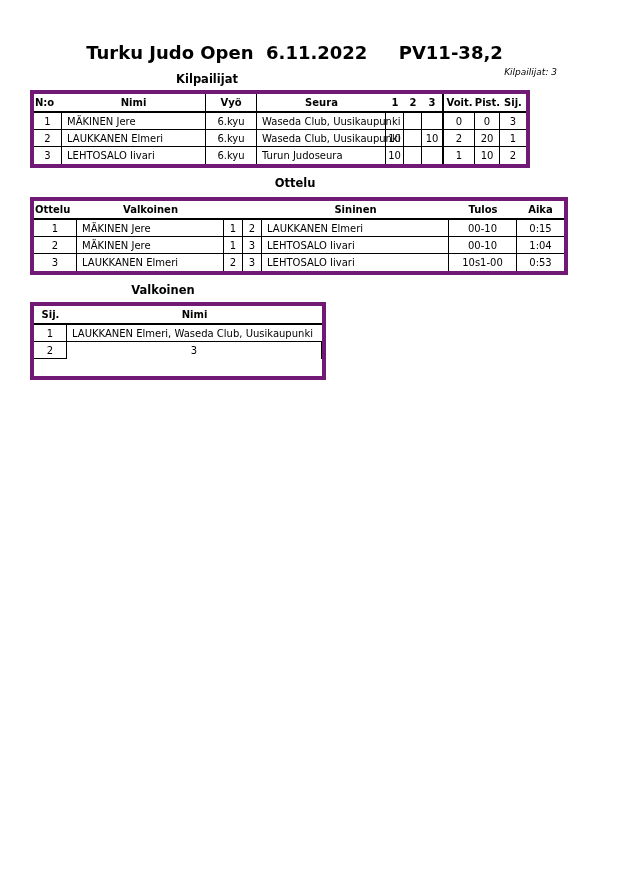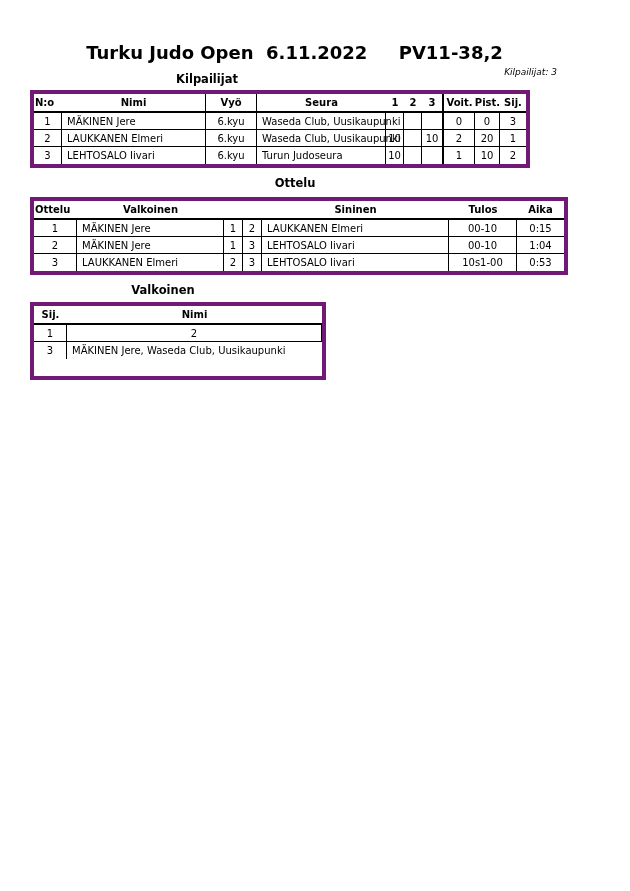--- a/index.html
+++ b/index.html
@@ -137,20 +137,20 @@
     <div class="c nor nob">0:53</div>
   </div>
 
   <div class="sec-title" id="sec-results">Valkoinen</div>
 
   <div class="tbl" id="t3">
     <div class="c hd">Sij.</div>
     <div class="c hd">Nimi</div>
 
     <div class="c">1</div>
+    <div class="c lft nor">LAUKKANEN Elmeri, Waseda Club, Uusikaupunki</div>
 
     <div class="c">2</div>
 
     <div class="c nob">3</div>
-    <div class="c lft nor nob">MÄKINEN Jere, Waseda Club, Uusikaupunki</div>
   </div>
 
 </div>
 
 </body></html>

